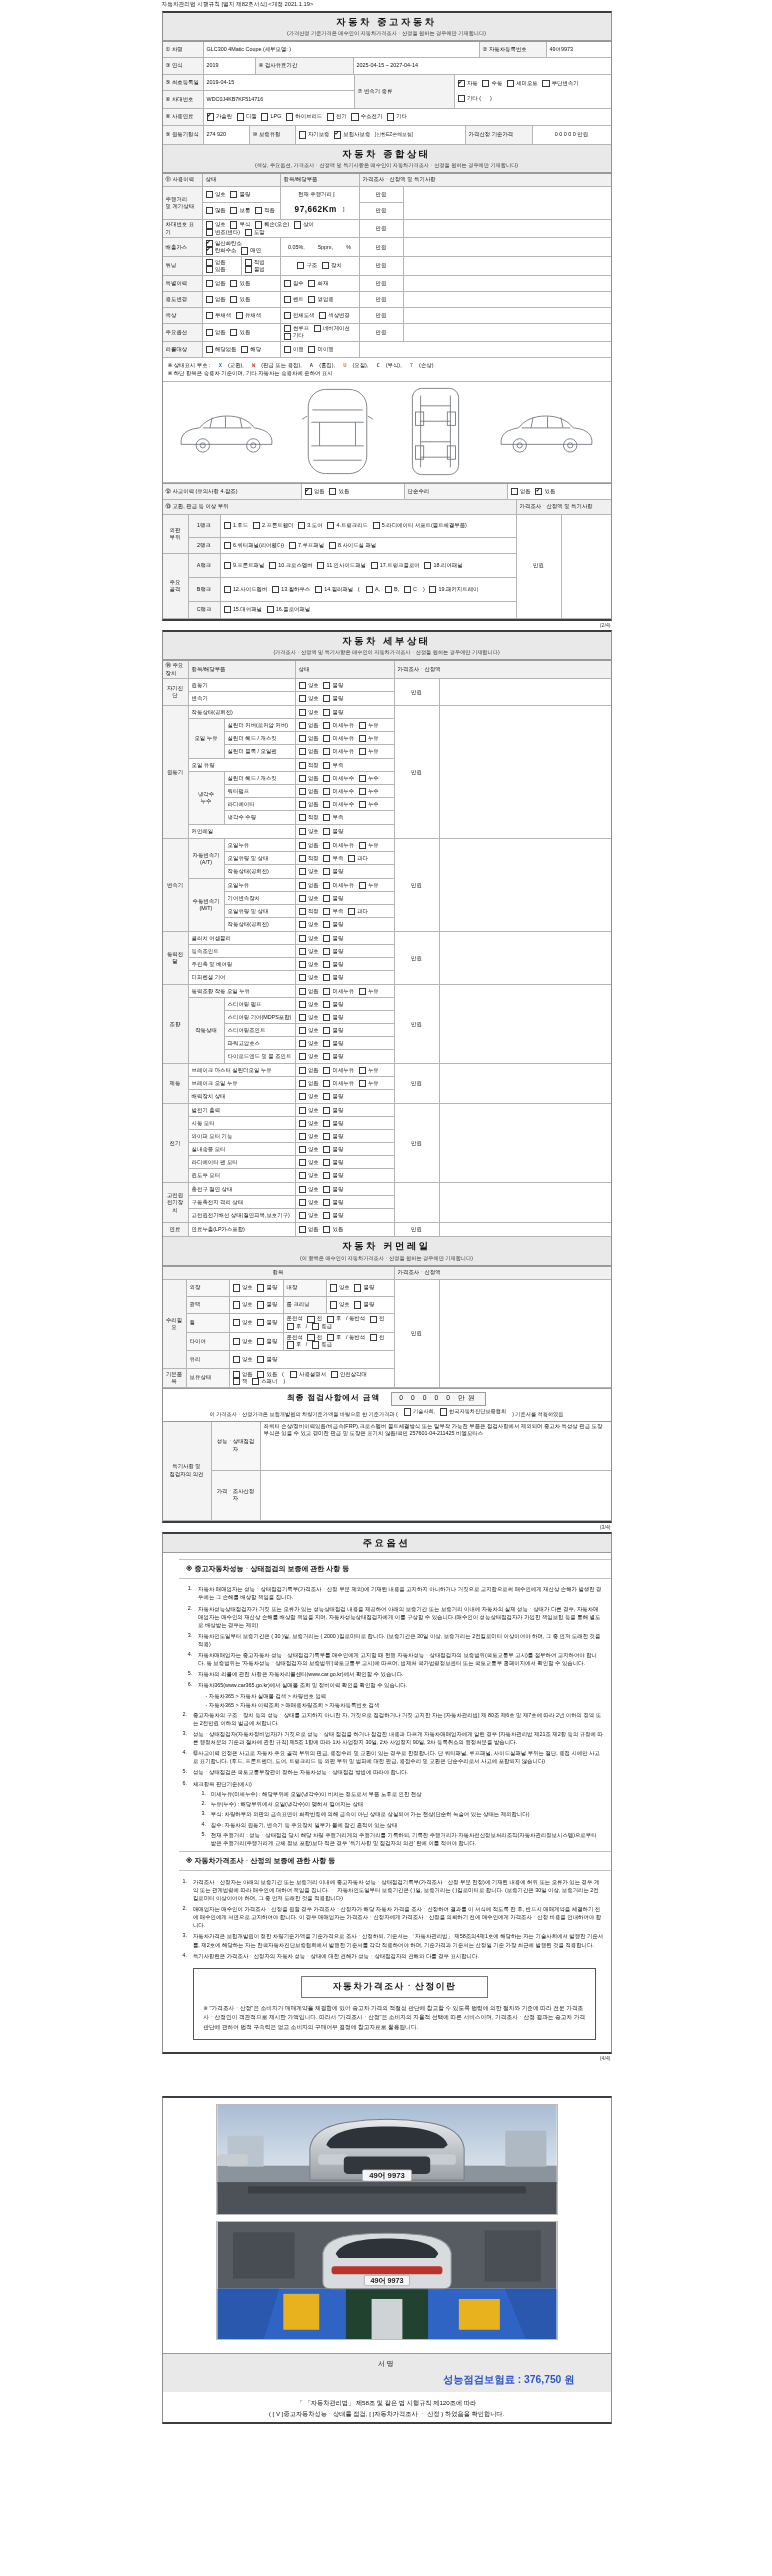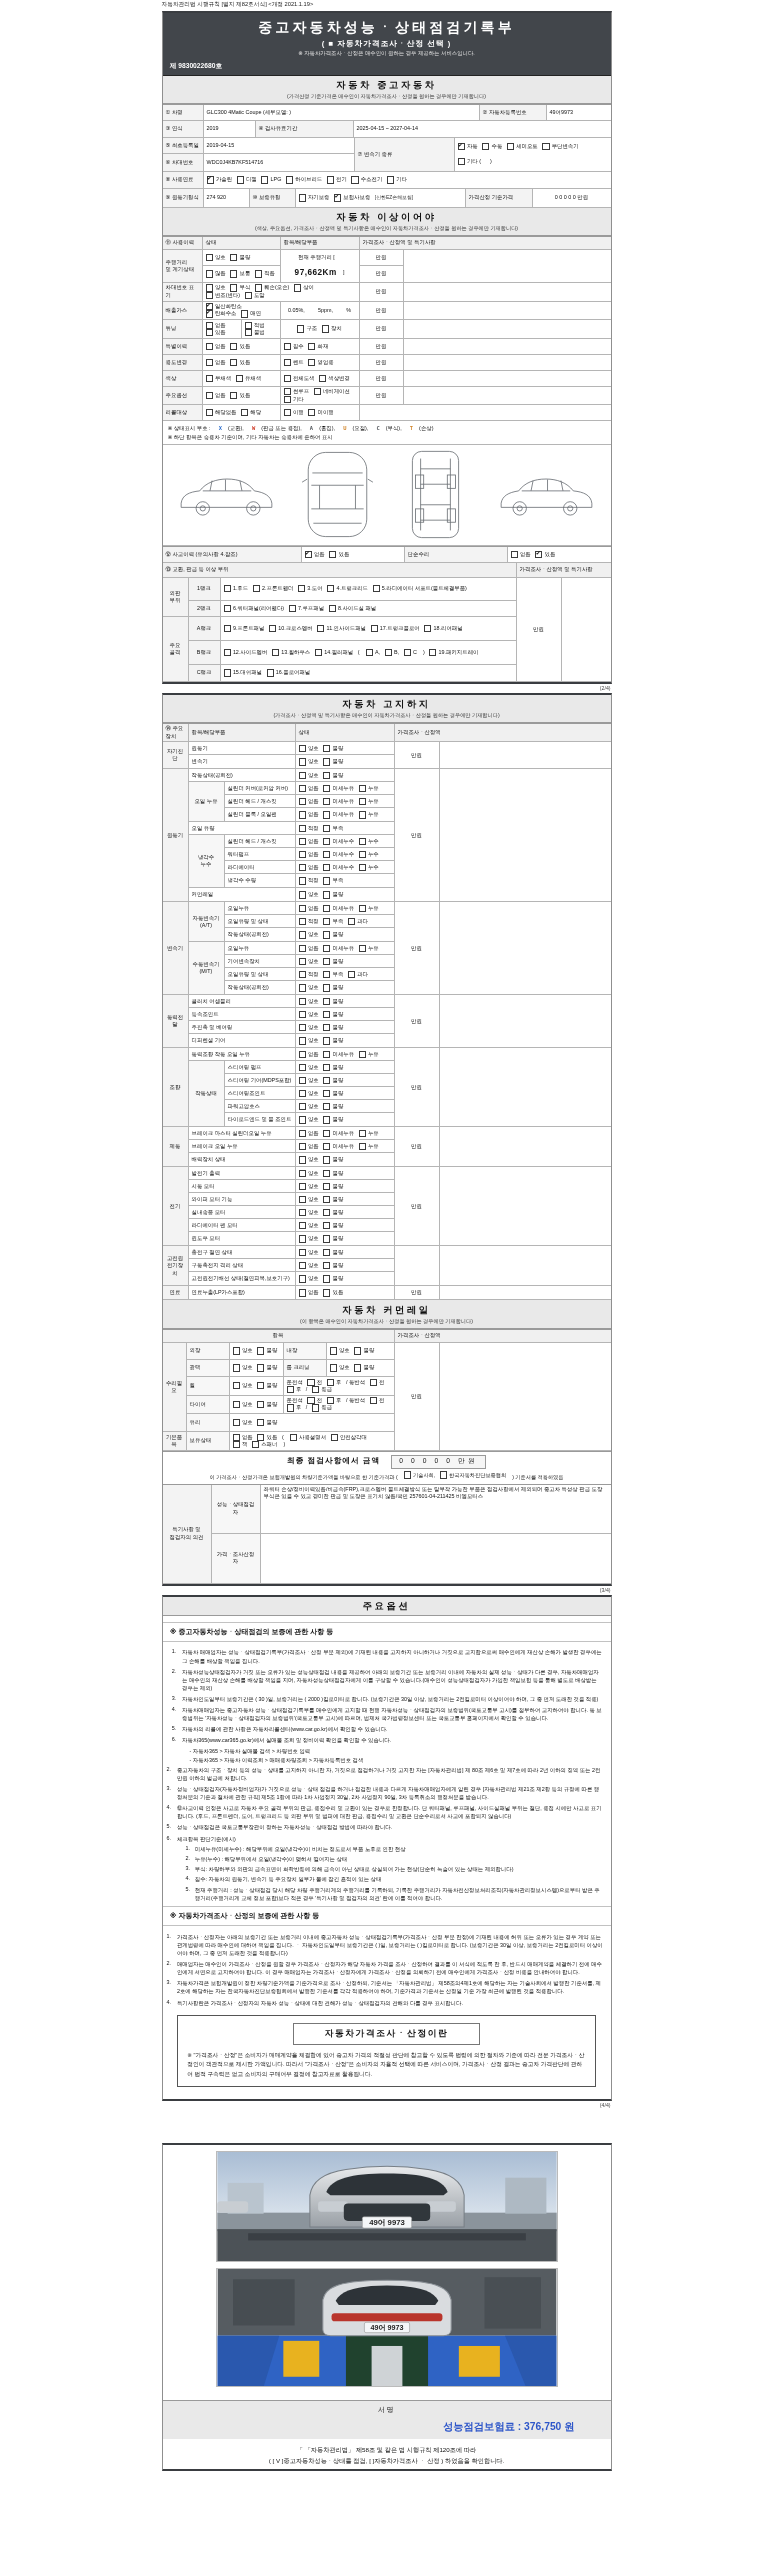--- a/index.html
+++ b/index.html
@@ -45,21 +45,21 @@
   .acc-legend{border-bottom:0.5px solid #b5b5b5;padding:2.6px 5.2px;font-size:5.4px;line-height:1.6;}
   .diagrams{display:flex;justify-content:space-around;align-items:center;padding:5.2px 3.1px;border-bottom:0.5px solid #b5b5b5;height:101px;box-sizing:border-box;}
   .diagrams svg{stroke:#6a6f74;fill:none;stroke-width:1.6;}
   
   .final-strip{border-top:0.5px solid #9a9a9a;padding:3.1px 0 1px 0;text-align:center;}
   .final-strip .fl{font-size:7.7px;font-weight:bold;letter-spacing:1px;margin-right:9.3px;}
   .final-strip .fv{display:inline-block;border:0.5px solid #9a9a9a;background:#f6f6f6;padding:1.5px 7.2px;font-size:6.7px;letter-spacing:3.1px;}
   .final-note{text-align:center;font-size:5.2px;padding:1.5px 0 3.1px 0;}
   .final-note .cb{vertical-align:-0.5px;}
   
-  .notice-wrap{padding:2.1px 0 4.1px 0;}
+  .notice-wrap{padding:2.1px 0 4.1px 0;margin-left:16px;}
   .nsub{border-top:0.5px solid #c2c2c2;border-bottom:0.5px solid #c2c2c2;padding:4.1px 7.2px;font-size:7px;font-weight:bold;margin:3.1px 0 5.2px 0;}
   .nitem{display:flex;padding:1.5px 7.2px 1.5px 9.3px;}
   .nitem .nn{width:10.3px;flex:none;}
   .nitem .nt{flex:1;line-height:1.5;}
   .nitem.outer{padding-left:4.1px;}
   .nsubitem{display:flex;padding:1px 7.2px 1px 23px;}
   .nsubitem .nn{width:9.3px;flex:none;}
   .nsubitem .nt{flex:1;line-height:1.5;}
   .ndash{padding:0.5px 7.2px 0.5px 27px;line-height:1.5;}
   .price-box{border:0.5px solid #555;margin:7.2px 14.4px 7.2px 14.4px;padding:6.2px 9.3px 7.2px 9.3px;}
@@ -75,26 +75,20 @@
   .footer{padding:5.2px 0 3.1px 0;text-align:center;font-size:6.2px;line-height:1.8;}
   .gap{height:33px;}
 </style>
 </head>
 <body>
 
 <div class="doc">
   <div class="legal">자동차관리법 시행규칙 [별지 제82호서식] &lt;개정 2021.1.19&gt;</div>
 
   <div class="chunk">
-    <div class="doc-head">
-      <div class="t">중고자동차성능ㆍ상태점검기록부</div>
-      <div class="s">( ■ 자동차가격조사ㆍ산정 선택 )</div>
-      <div class="n">※ 자동차가격조사ㆍ산정은 매수인이 원하는 경우 제공하는 서비스입니다.</div>
-      <div class="no">제 9830022680호</div>
-    </div>
 
     <div class="band">
       <div class="bt">자동차 중고자동차</div>
       <div class="bs">(가격산정 기준가격은 매수인이 자동차가격조사ㆍ산정을 원하는 경우에만 기재합니다)</div>
     </div>
     <div class="tbl" id="tbl-basic">
         <div class="trow" style="min-height: 16.5px;">
           <div class="tcell lab" style="width: 41px; min-height: 16.5px;">① 차명</div>
           <div class="tcell" style="width: 276px; min-height: 16.5px;">GLC300 4Matic Coupe (세부모델: )</div>
           <div class="tcell lab" style="width: 67px; min-height: 16.5px;">② 자동차등록번호</div>
@@ -190,21 +184,21 @@
             <span class="tok small">
               <span class="tl">[신한EZ손해보험]</span>
             </span>
           </div>
           <div class="tcell lab" style="width: 67px; min-height: 18.5px;">가격산정 기준가격</div>
           <div class="tcell flex c" style="min-height: 18.5px;">0 0 0 0 0 만원</div>
         </div>
       </div>
 
     <div class="band">
-      <div class="bt">자동차 이상이어야</div>
+      <div class="bt">자동차 종합상태</div>
       <div class="bs">(색상, 주요옵션, 가격조사ㆍ산정액 및 특기사항은 매수인이 자동차가격조사ㆍ산정을 원하는 경우에만 기재합니다)</div>
     </div>
     <div class="tbl" id="tbl-overall">
         <div class="trow">
           <div class="tcell h" style="width: 40px;">⑪ 사용이력</div>
           <div class="tcell h" style="width: 78px;">상태</div>
           <div class="tcell h" style="width: 79px;">항목/해당부품</div>
           <div class="tcell flex h">가격조사ㆍ산정액 및 특기사항</div>
         </div>
         <div class="trow">
@@ -713,21 +707,21 @@
           </div>
           <div class="tcell c" style="width: 45px;">만원</div>
           <div class="tcell flex"></div>
         </div>
       </div>
   </div>
   <div class="pgmark">(2/4)</div>
 
   <div class="chunk">
     <div class="band">
-      <div class="bt">자동차 고지하지</div>
+      <div class="bt">자동차 세부상태</div>
       <div class="bs">(가격조사ㆍ산정액 및 특기사항은 매수인이 자동차가격조사ㆍ산정을 원하는 경우에만 기재합니다)</div>
     </div>
     <div class="tbl" id="tbl-detail">
         <div class="trow" style="min-height: 13.4px;">
           <div class="tcell h" style="width: 26px; min-height: 13.4px;">⑭ 주요장치</div>
           <div class="tcell h" style="width: 107px; min-height: 13.4px;">항목/해당부품</div>
           <div class="tcell h" style="width: 99px; min-height: 13.4px;">상태</div>
           <div class="tcell flex h" style="min-height: 13.4px;">가격조사ㆍ산정액</div>
         </div>
         <div class="trow">

